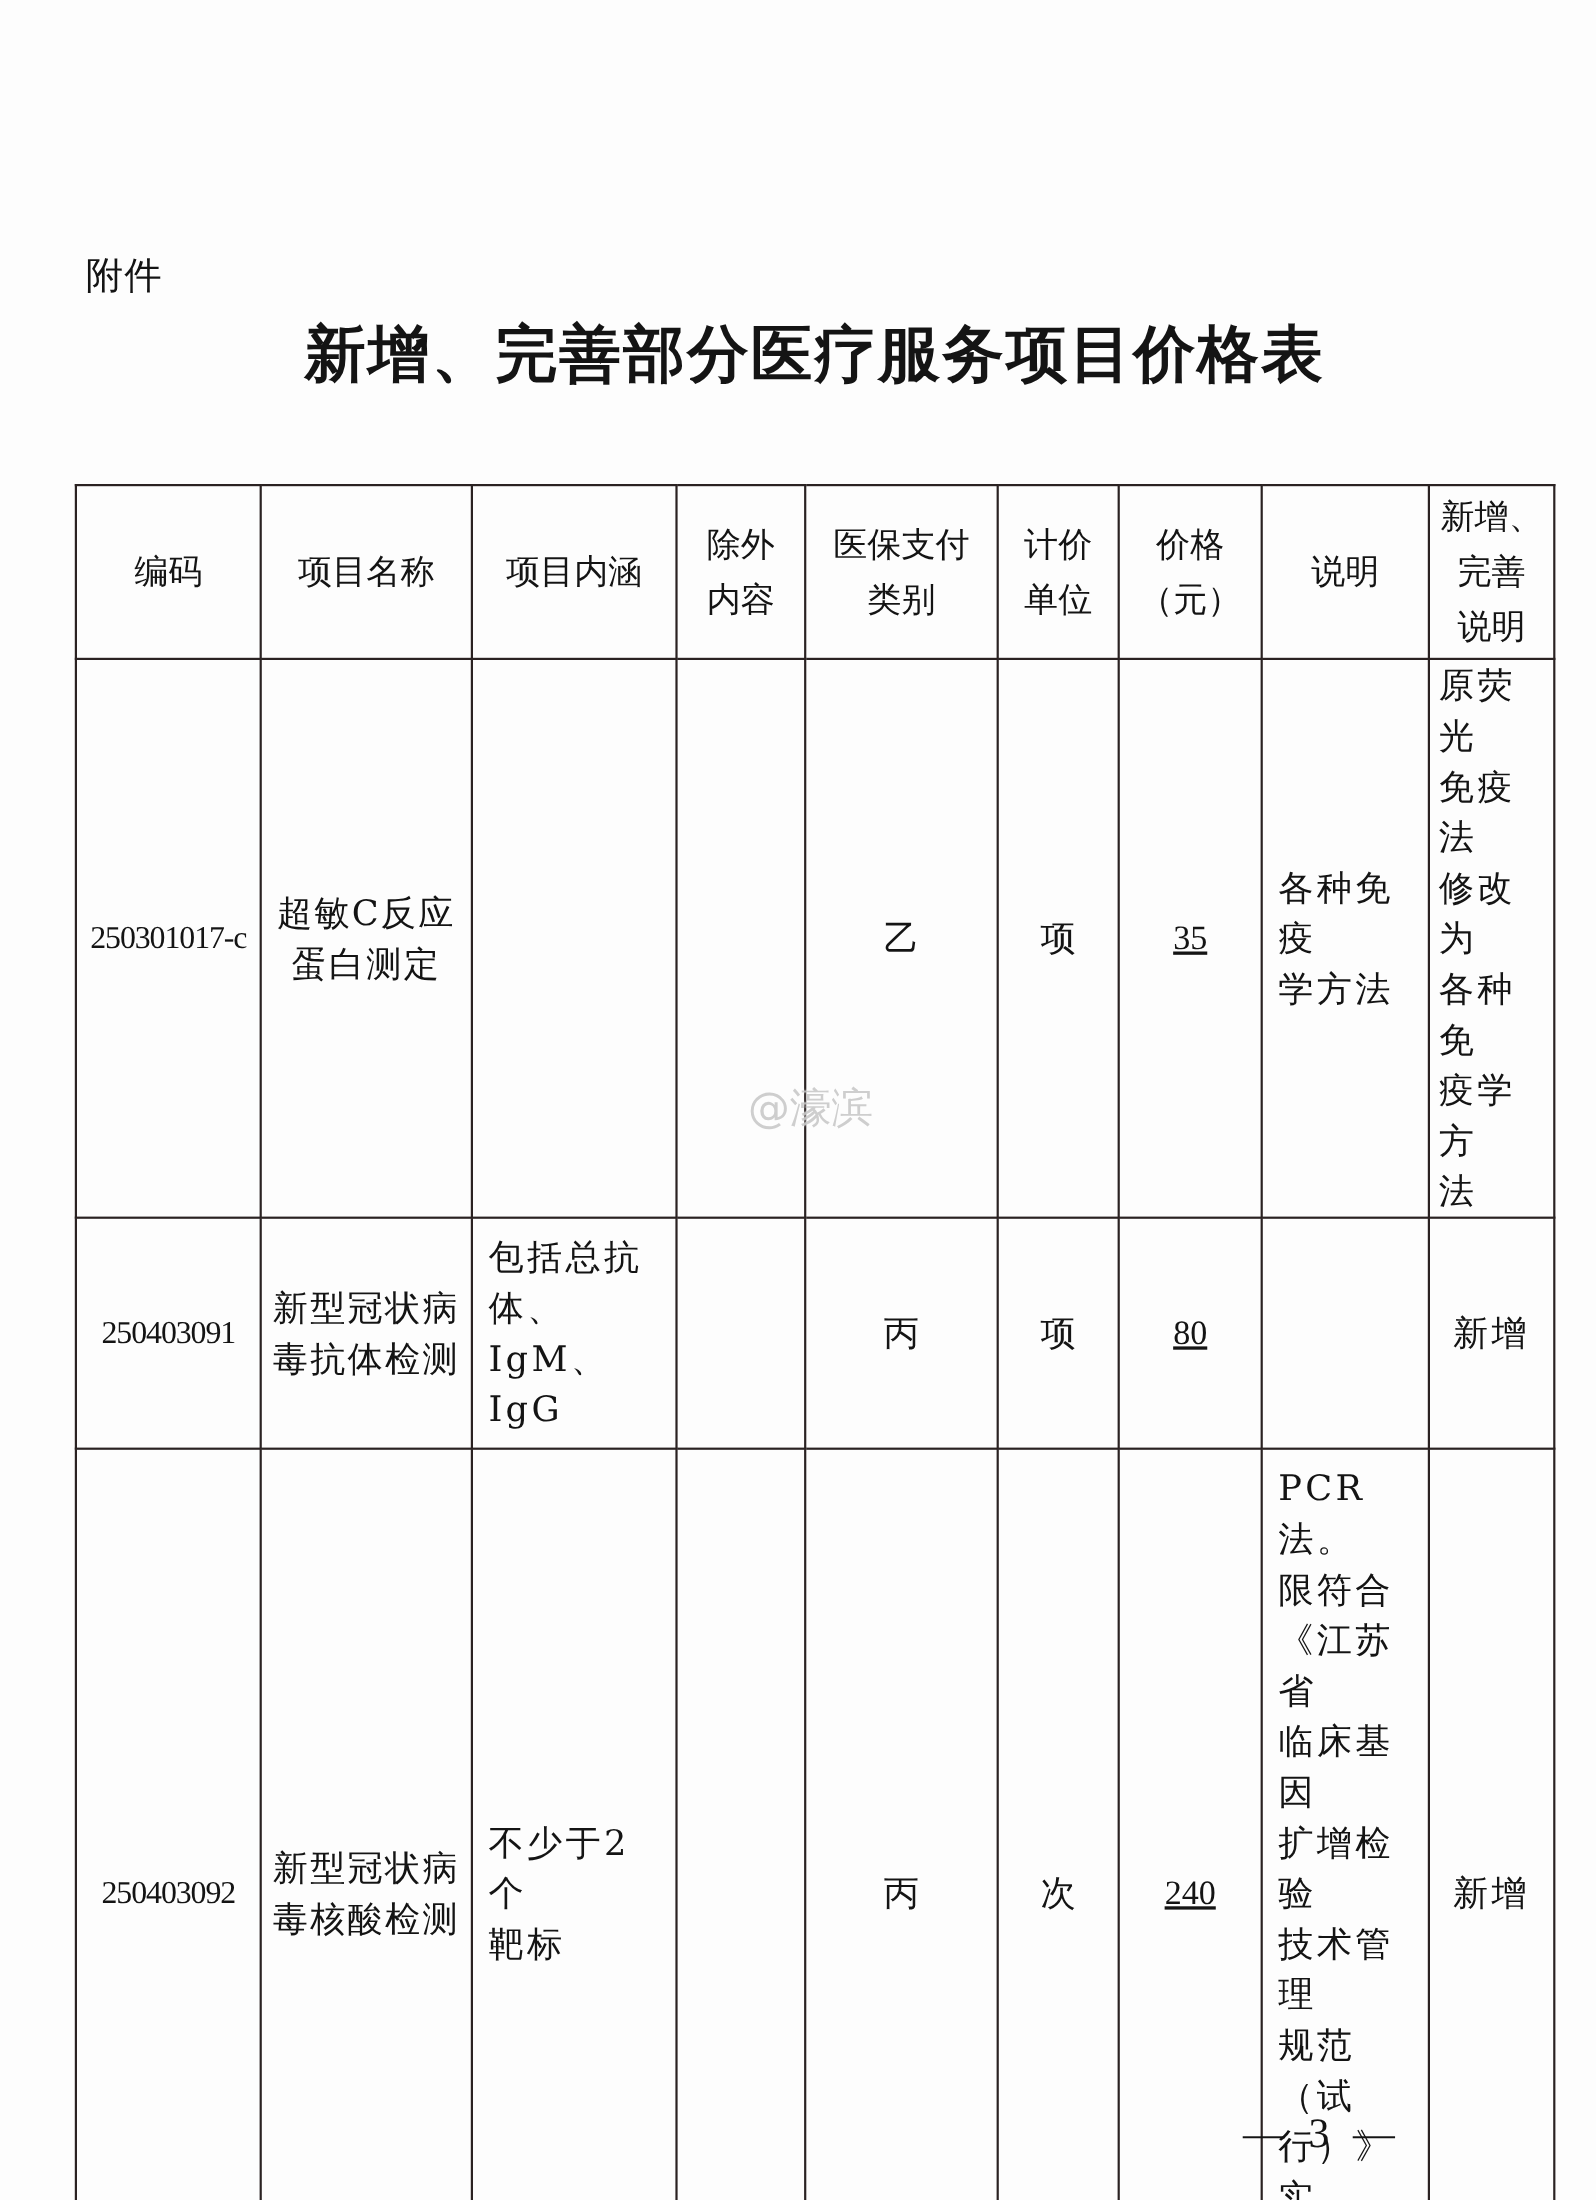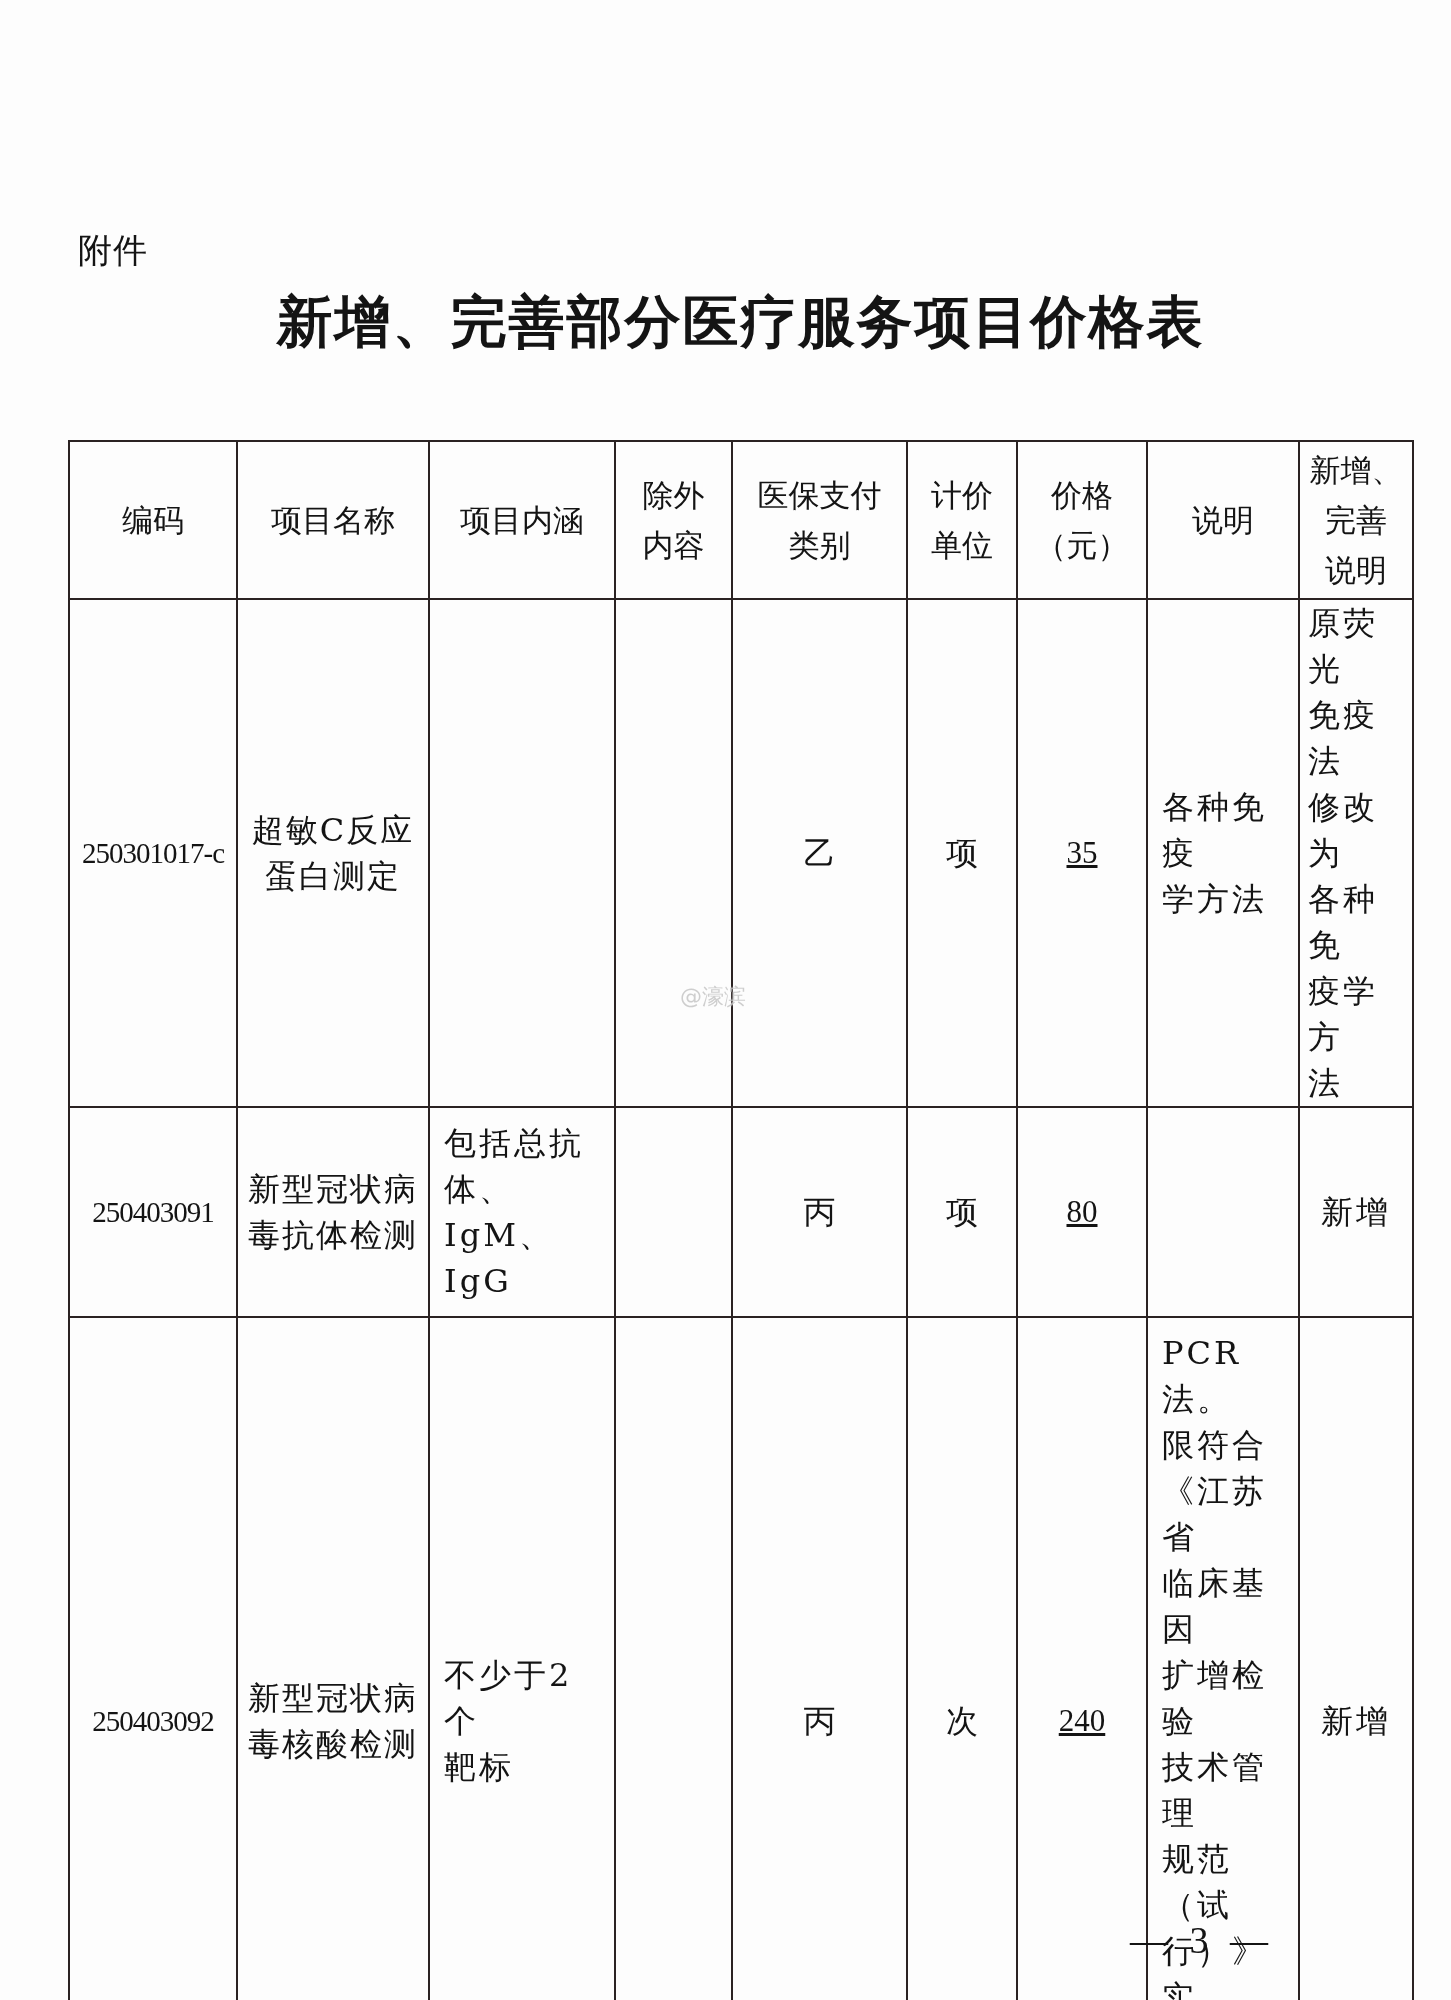--- a/index.html
+++ b/index.html
@@ -88,21 +88,21 @@
     }
     .cell-lines span { display: block; }
     tr.row-1 { height: 288px; }
     tr.row-2 { height: 142px; }
     tr.row-3 { height: 470px; }
     .watermark {
       position: absolute;
       left: 680px;
       top: 982px;
       font-family: "DejaVu Sans", "Liberation Sans", sans-serif;
-      font-size: 22px;
+      font-size: 38px;
       color: rgba(190, 190, 190, 0.75);
       text-shadow: 0 0 2px rgba(255,255,255,0.9);
       pointer-events: none;
     }
     .page-number {
       position: absolute;
       left: 1130px;
       top: 1918px;
       font-family: "Liberation Serif", "DejaVu Serif", serif;
       font-size: 38px;

